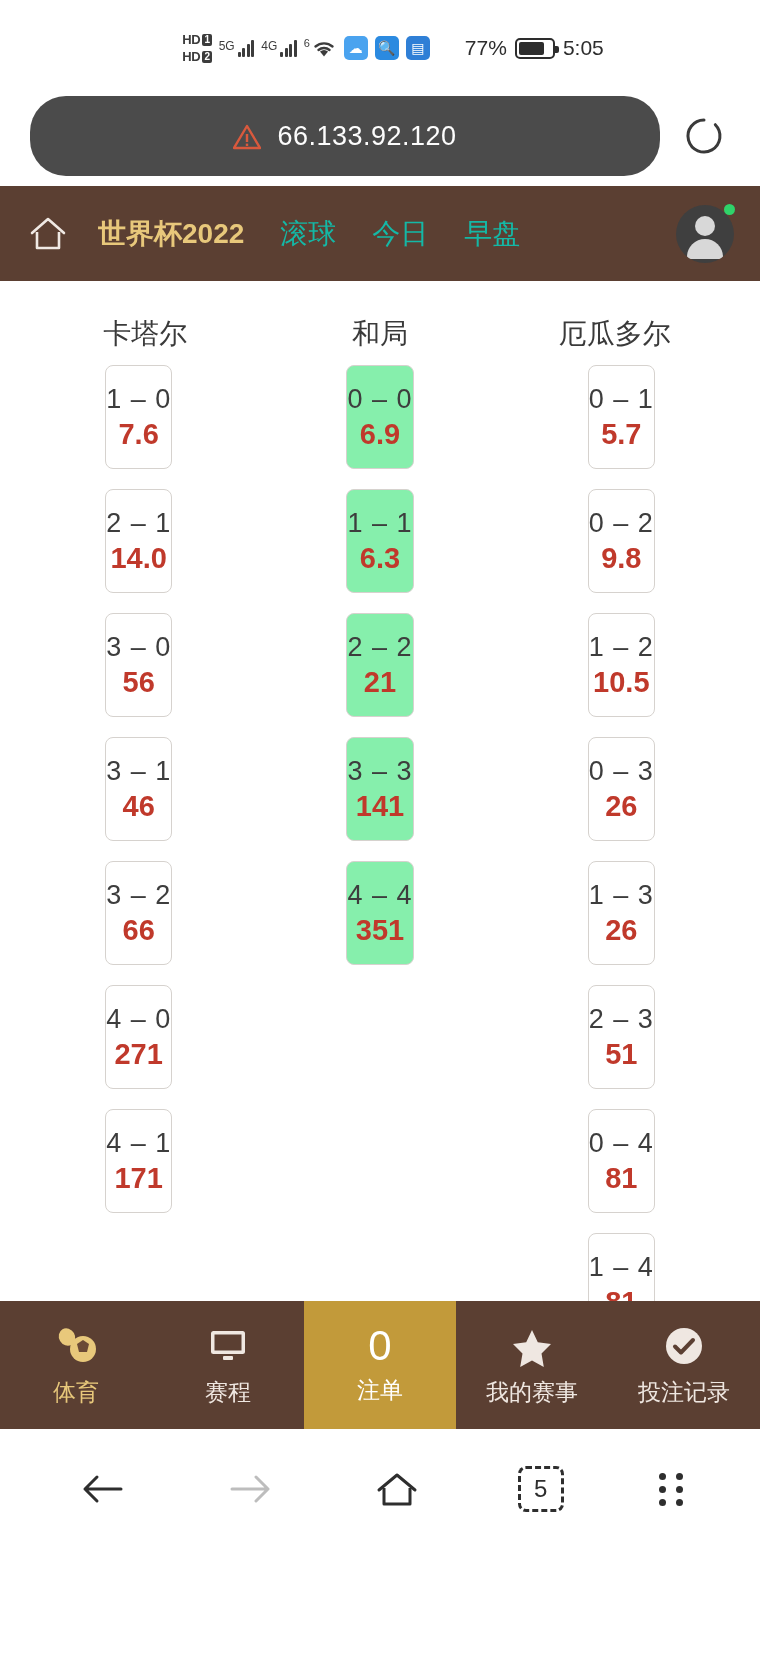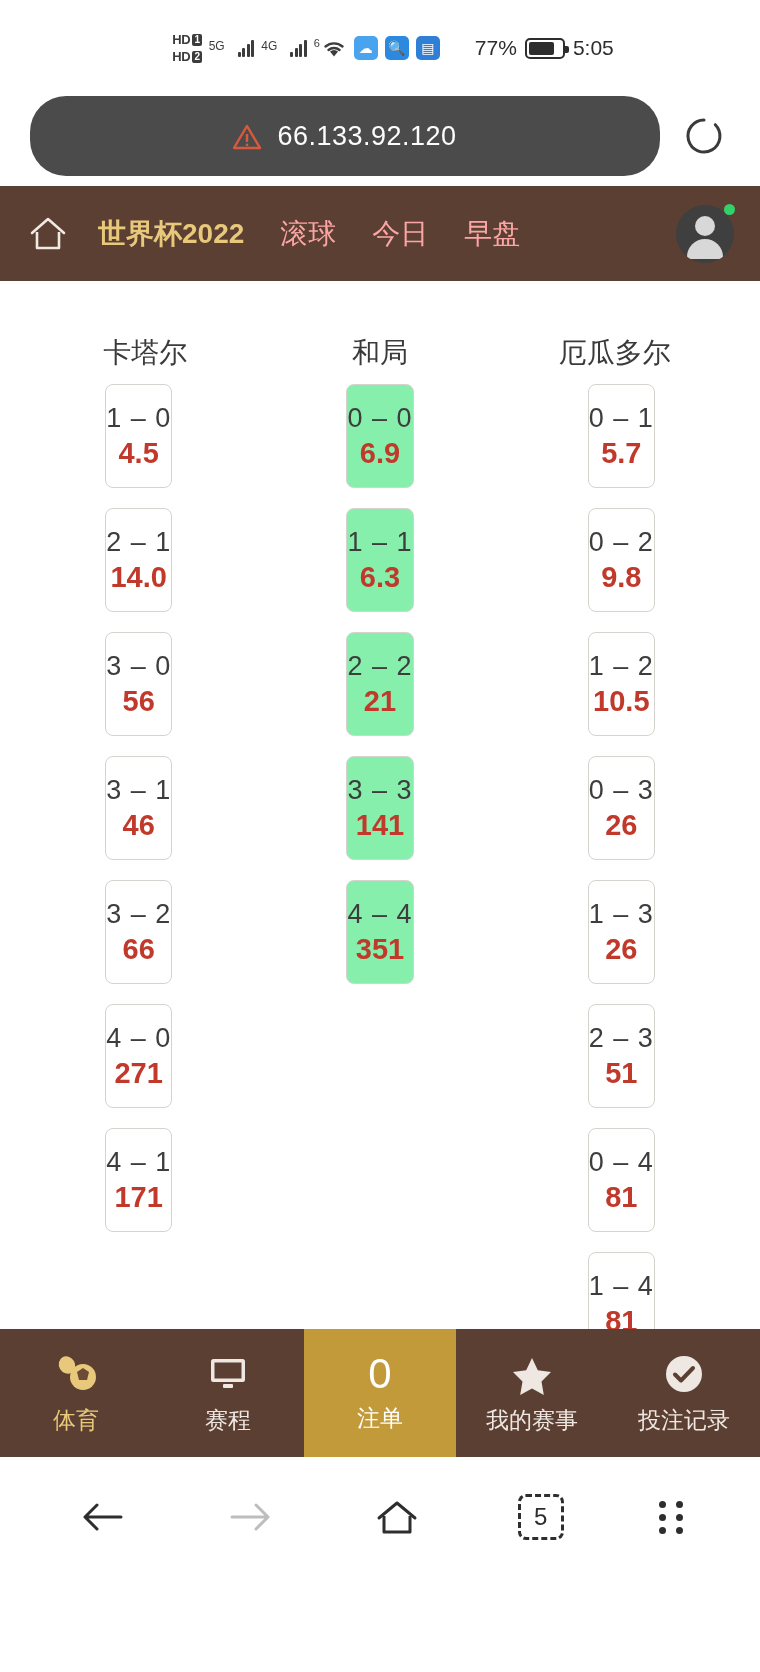--- a/index.html
+++ b/index.html
@@ -37,21 +37,21 @@
     margin-left: 26px;
   }
   .hd-badge .num {
     background: #3c3c3c;
     color: #fff;
     font-size: 10px;
     padding: 0 2px;
     border-radius: 2px;
     line-height: 12px;
   }
-  .sig-group { display: flex; align-items: center; gap: 13px; }
+  .sig-group { display: flex; align-items: center; gap: 3px; }
   .sig-label { font-size: 12px; color: #3c3c3c; align-self: flex-start; margin-bottom: 2px;}
   .bars { display: flex; align-items: flex-end; gap: 1.5px; height: 18px; }
   .bars i { display: block; width: 3px; background: #3c3c3c; border-radius: 1px; }
   .bars i:nth-child(1) { height: 5px; }
   .bars i:nth-child(2) { height: 9px; }
   .bars i:nth-child(3) { height: 13px; }
   .bars i:nth-child(4) { height: 17px; }
   .wifi-wrap { display:flex; align-items:flex-start; gap:1px; }
   .wifi-sup { font-size: 11px; color:#3c3c3c; }
   .app-icon {
@@ -124,21 +124,21 @@
     background: #5b3f32;
     display: flex;
     align-items: center;
     padding: 0 20px;
     gap: 8px;
     overflow: hidden;
   }
   .nav-home { width: 56px; display:flex; align-items:center; justify-content:center; flex:none;}
   .nav-item {
     font-size: 28px;
-    color: #fca5a5;
+    color: #14b8a6;
     white-space: nowrap;
     padding: 0 14px;
   }
   .nav-item.active { color: #e8c87b; font-weight: 700; }
   .nav-spacer { flex: 1; }
   .avatar-wrap { position: relative; width: 58px; height: 58px; flex: none; margin-right: 6px;}
   .avatar {
     width: 58px; height: 58px; border-radius: 50%;
     background: #3f3f3f;
     display: flex; align-items: flex-end; justify-content: center;
@@ -150,22 +150,21 @@
     position: absolute; right: -1px; top: -1px;
     width: 11px; height: 11px; border-radius: 50%;
     background: #2fd36a;
   }
 
   
   .content {
     height: 1020px;
     overflow: hidden;
     background: #fff;
-    padding: 3px 28px;
-    margin-top: 28px;
+    padding: 12px 28px;
   }
   .head-row {
     display: flex;
     padding: 22px 0 12px 0;
   }
   .head-col {
     flex: 1;
     text-align: center;
     font-size: 28px;
     color: #3a3a3a;
@@ -334,21 +333,21 @@
     <div class="head-col">卡塔尔</div>
     <div class="head-col">和局</div>
     <div class="head-col">厄瓜多尔</div>
   </div>
 
   <div class="grid">
 
     <div class="col">
       <div class="cell">
         <span class="score">1 – 0</span>
-        <span class="odds">4.5</span>
+        <span class="odds">7.6</span>
       </div>
       <div class="cell">
         <span class="score">2 – 1</span>
         <span class="odds">14.0</span>
       </div>
       <div class="cell">
         <span class="score">3 – 0</span>
         <span class="odds">56</span>
       </div>
       <div class="cell">

